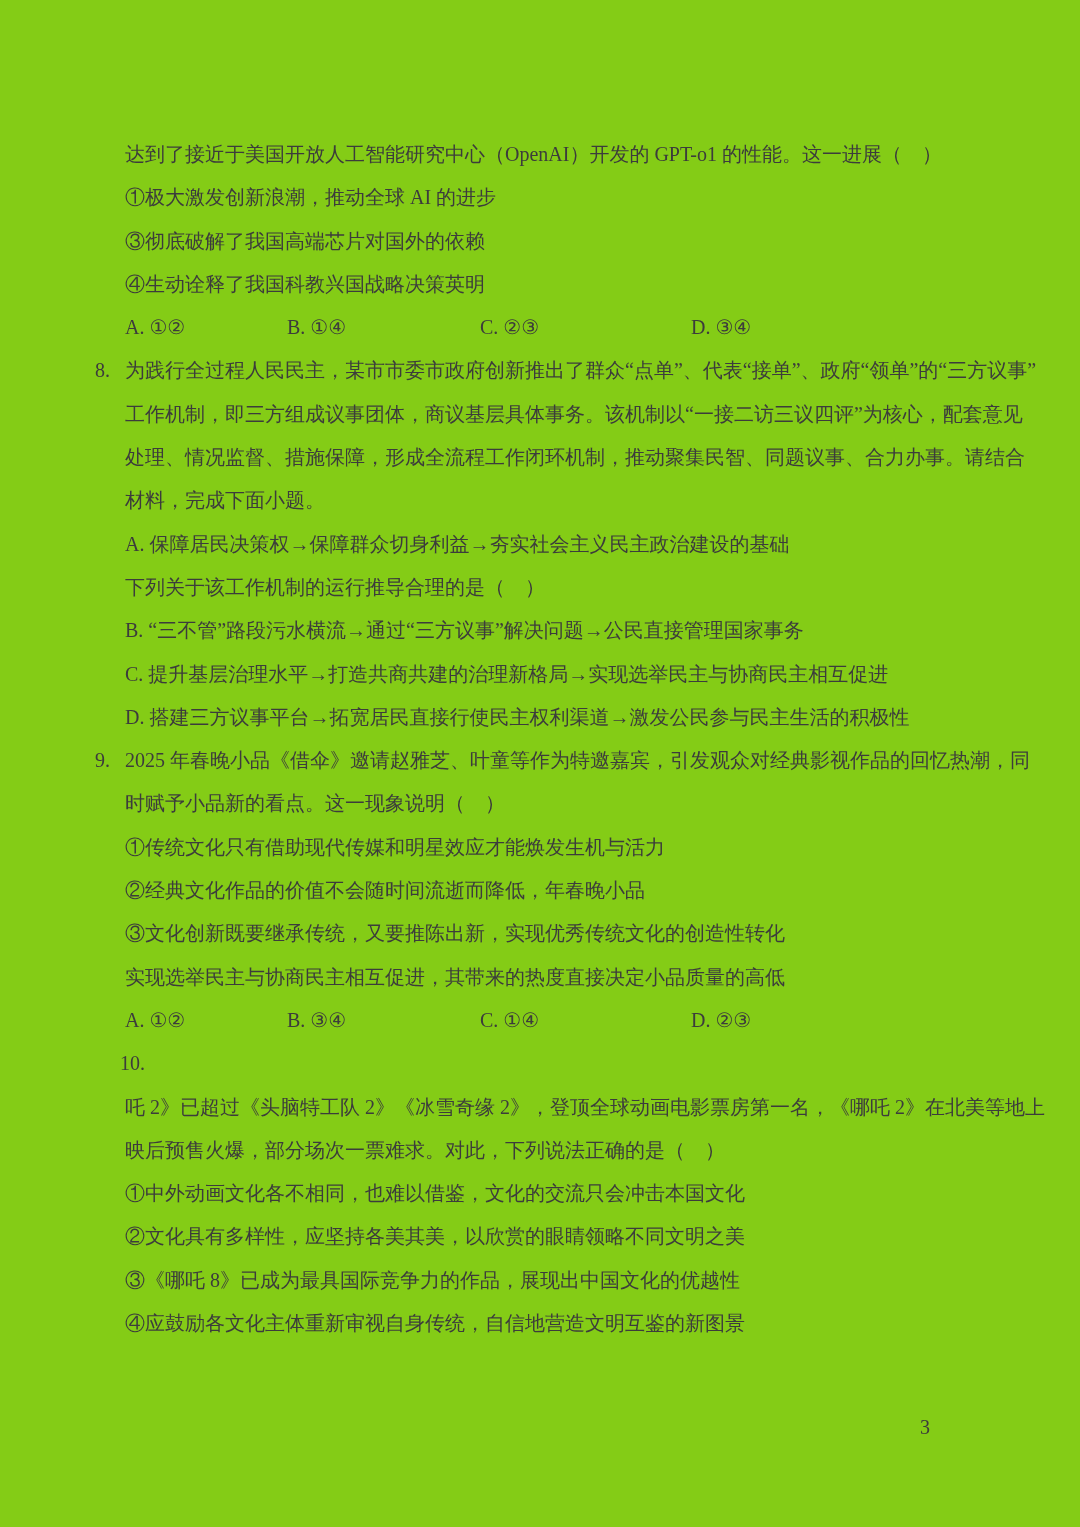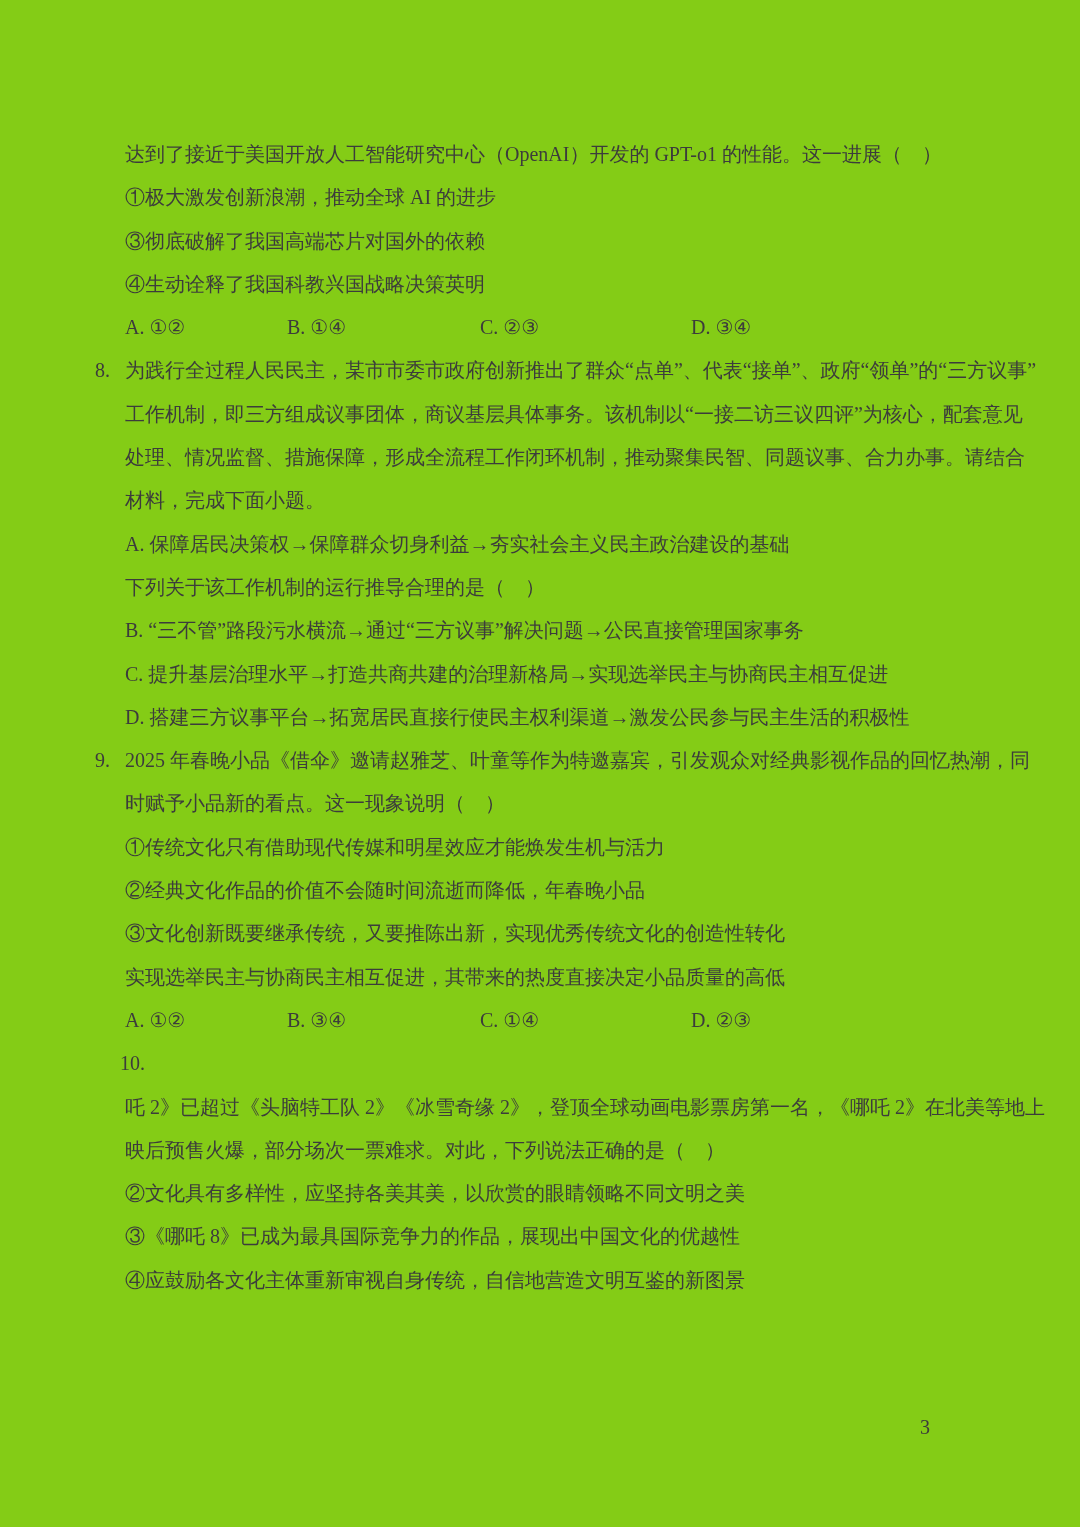--- a/index.html
+++ b/index.html
@@ -109,20 +109,21 @@
       <span class="opt c2">B. ③④</span>
       <span class="opt c3">C. ①④</span>
       <span class="opt c4">D. ②③</span>
     </div>
 
     <div class="line">
       <span class="qnum wide">10.</span>
     </div>
     <div class="line">吒 2》已超过《头脑特工队 2》《冰雪奇缘 2》，登顶全球动画电影票房第一名，《哪吒 2》在北美等地上</div>
     <div class="line">映后预售火爆，部分场次一票难求。对此，下列说法正确的是（　）</div>
+    <div class="line">①中外动画文化各不相同，也难以借鉴，文化的交流只会冲击本国文化</div>
     <div class="line">②文化具有多样性，应坚持各美其美，以欣赏的眼睛领略不同文明之美</div>
     <div class="line">③《哪吒 8》已成为最具国际竞争力的作品，展现出中国文化的优越性</div>
     <div class="line">④应鼓励各文化主体重新审视自身传统，自信地营造文明互鉴的新图景</div>
 
   </div>
 
   <div class="pagenum">3</div>
 </div>
 
 </body></html>

